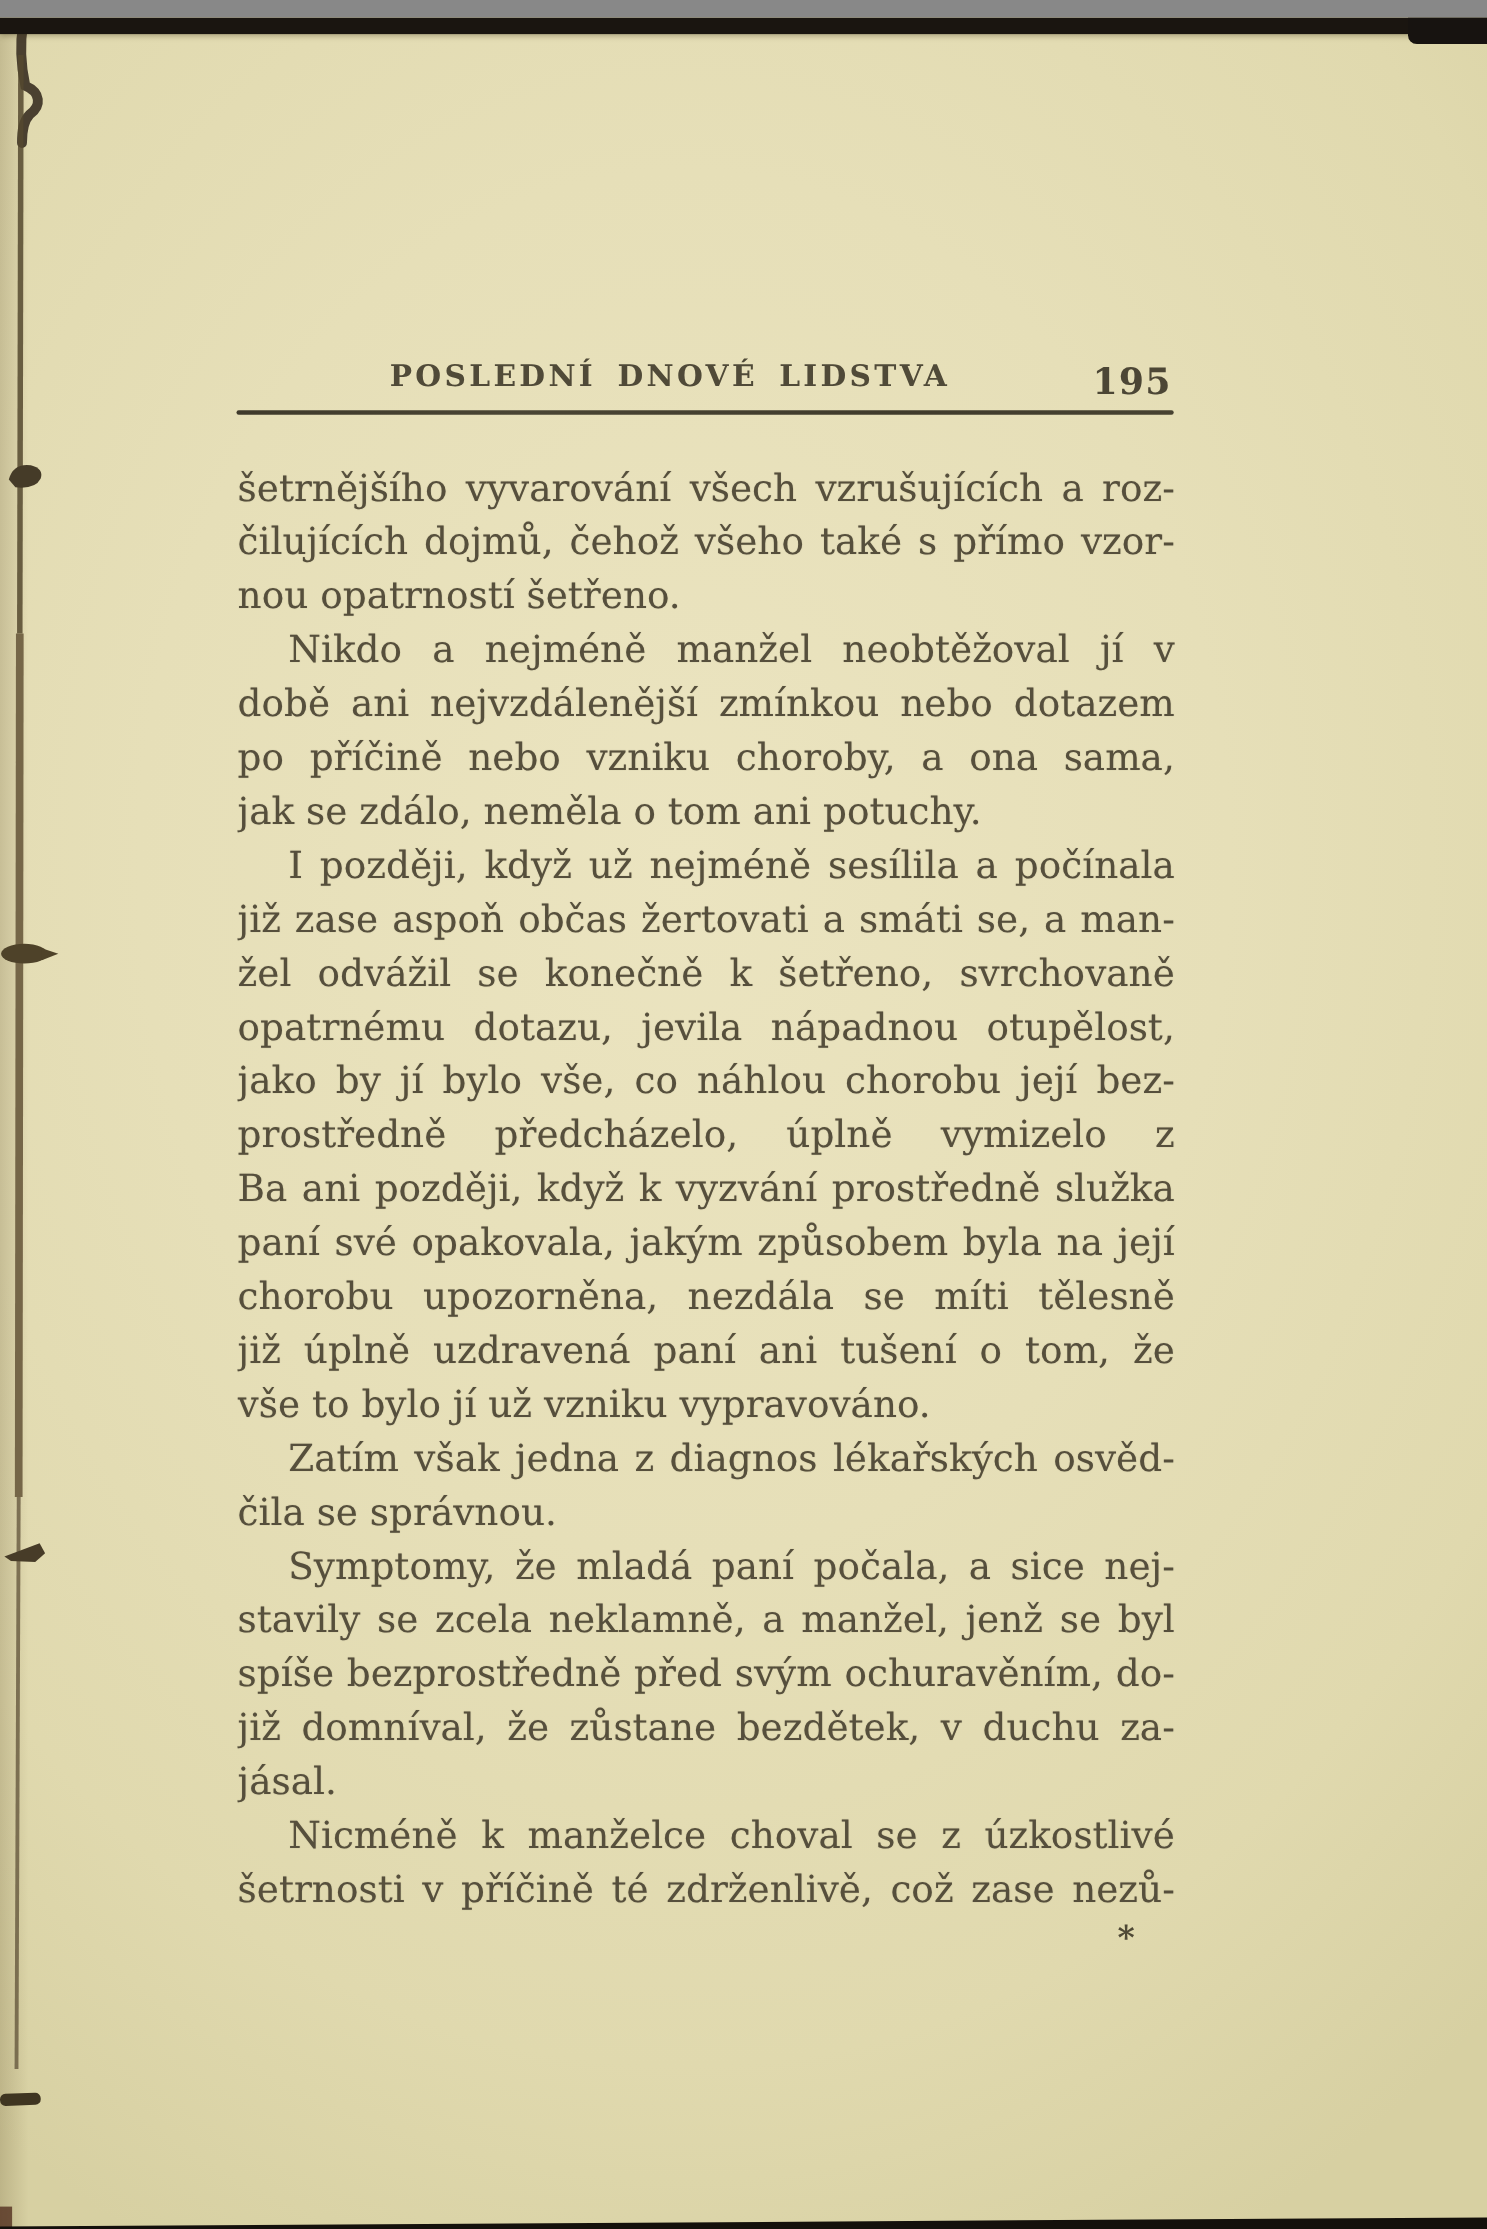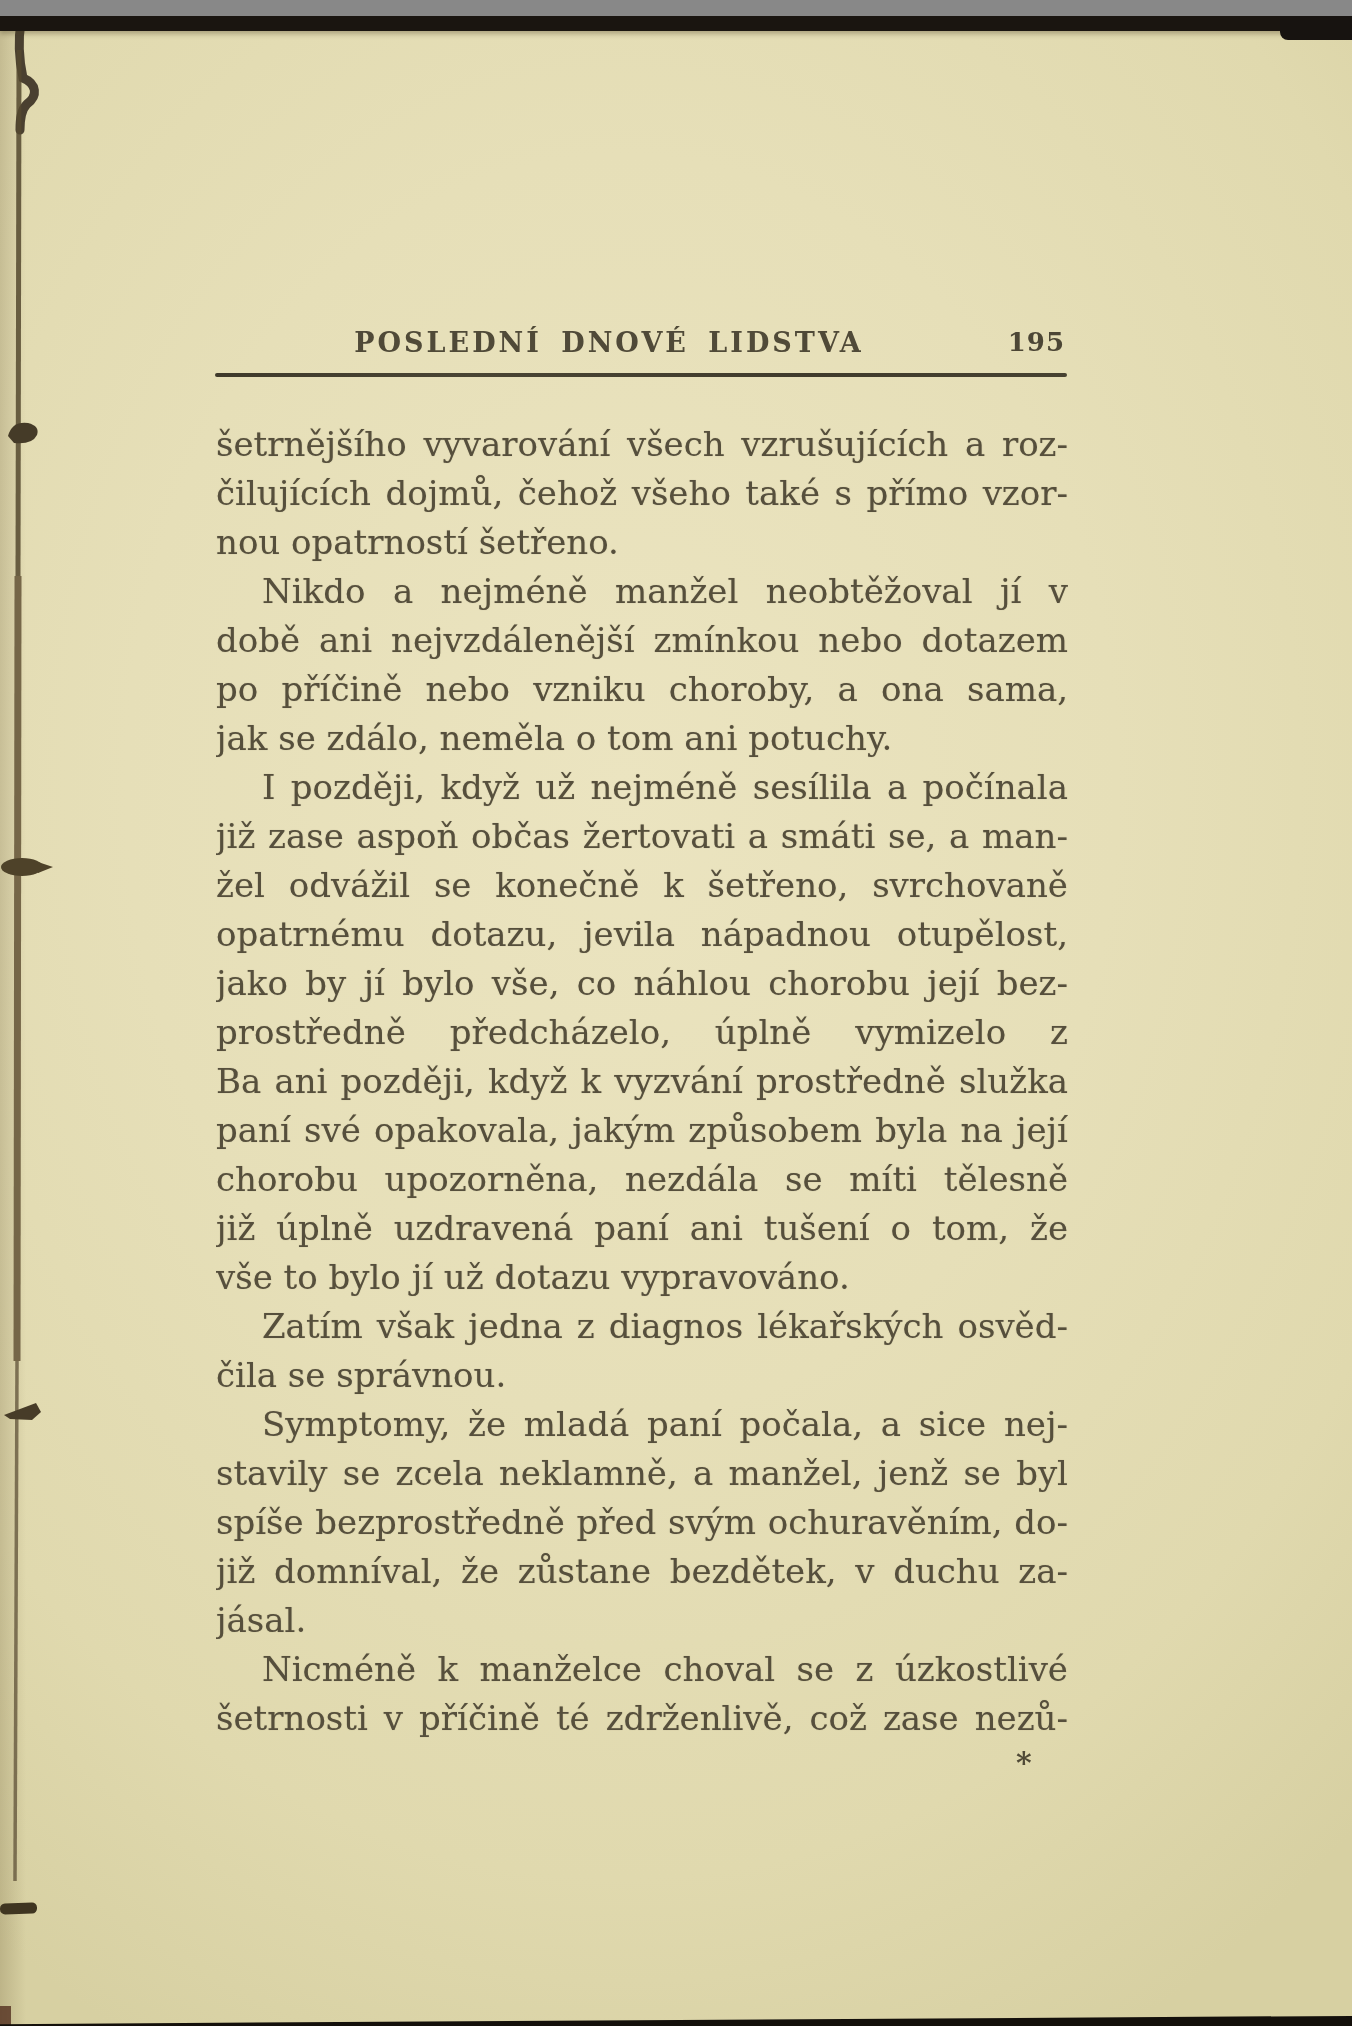--- a/index.html
+++ b/index.html
@@ -45,21 +45,21 @@
   }
   .head-title{
     position:absolute;left:0;right:64px;top:0;
     text-align:center;
     font-size:27px;font-weight:bold;
     letter-spacing:3px;word-spacing:7px;
     color:#504a38;
   }
   .page-num{
     position:absolute;right:2px;top:0;
-    font-size:26px;font-weight:bold;letter-spacing:1px;
+    font-size:33px;font-weight:bold;letter-spacing:1px;
     color:#4c4635;
   }
   .head-rule{
     position:absolute;left:215px;top:357px;width:852px;height:4px;
     background:linear-gradient(to right,#3f3a2b,#4a4534 30%,#403b2c 70%,#474231);
     border-radius:2px;
   }
 
   
   .body-text{
@@ -119,21 +119,21 @@
       <div class="line indent just">I později, když už nejméně sesílila a počínala</div>
       <div class="line just">již zase aspoň občas žertovati a smáti se, a man-</div>
       <div class="line just">žel odvážil se konečně k šetřeno, svrchovaně</div>
       <div class="line just">opatrnému dotazu, jevila nápadnou otupělost,</div>
       <div class="line just">jako by jí bylo vše, co náhlou chorobu její bez-</div>
       <div class="line just">prostředně předcházelo, úplně vymizelo z paměti.</div>
       <div class="line just">Ba ani později, když k vyzvání prostředně služka</div>
       <div class="line just">paní své opakovala, jakým způsobem byla na její</div>
       <div class="line just">chorobu upozorněna, nezdála se míti tělesně skoro</div>
       <div class="line just">již úplně uzdravená paní ani tušení o tom, že</div>
-      <div class="line">vše to bylo jí už dotazu vypravováno.</div>
+      <div class="line">vše to bylo jí už vzniku vypravováno.</div>
       <div class="line indent just">Zatím však jedna z diagnos lékařských osvěd-</div>
       <div class="line">čila se správnou.</div>
       <div class="line indent just">Symptomy, že mladá paní počala, a sice nej-</div>
       <div class="line just">stavily se zcela neklamně, a manžel, jenž se byl</div>
       <div class="line just">spíše bezprostředně před svým ochuravěním, do-</div>
       <div class="line just">již domníval, že zůstane bezdětek, v duchu za-</div>
       <div class="line">jásal.</div>
       <div class="line indent just">Nicméně k manželce choval se z úzkostlivé</div>
       <div class="line just">šetrnosti v příčině té zdrženlivě, což zase nezů-</div>
     </div>

